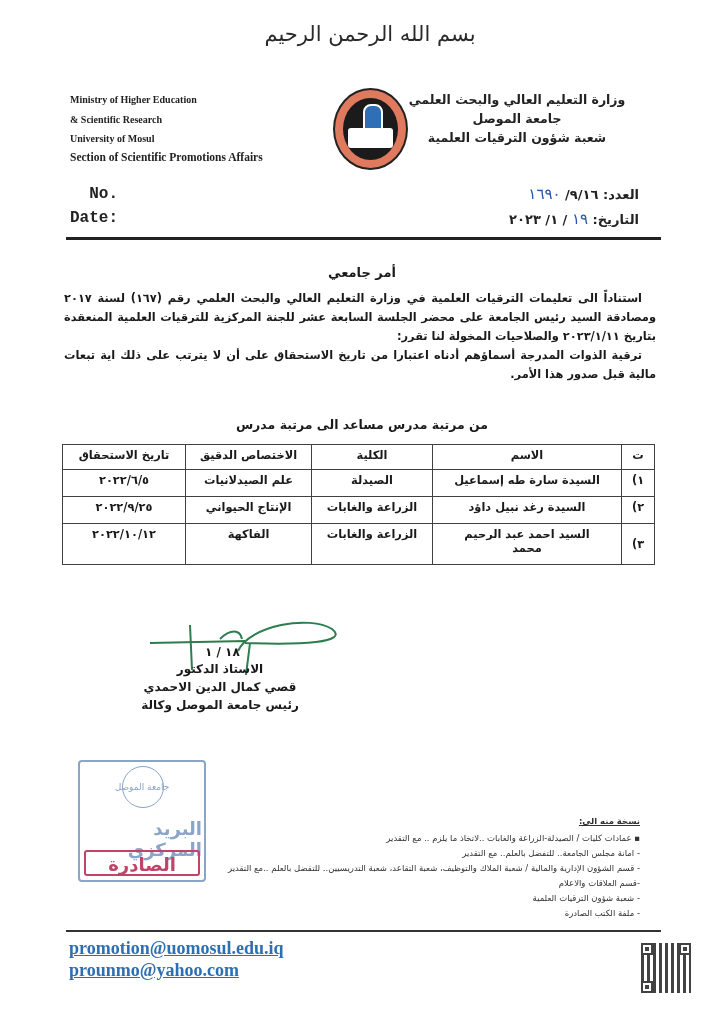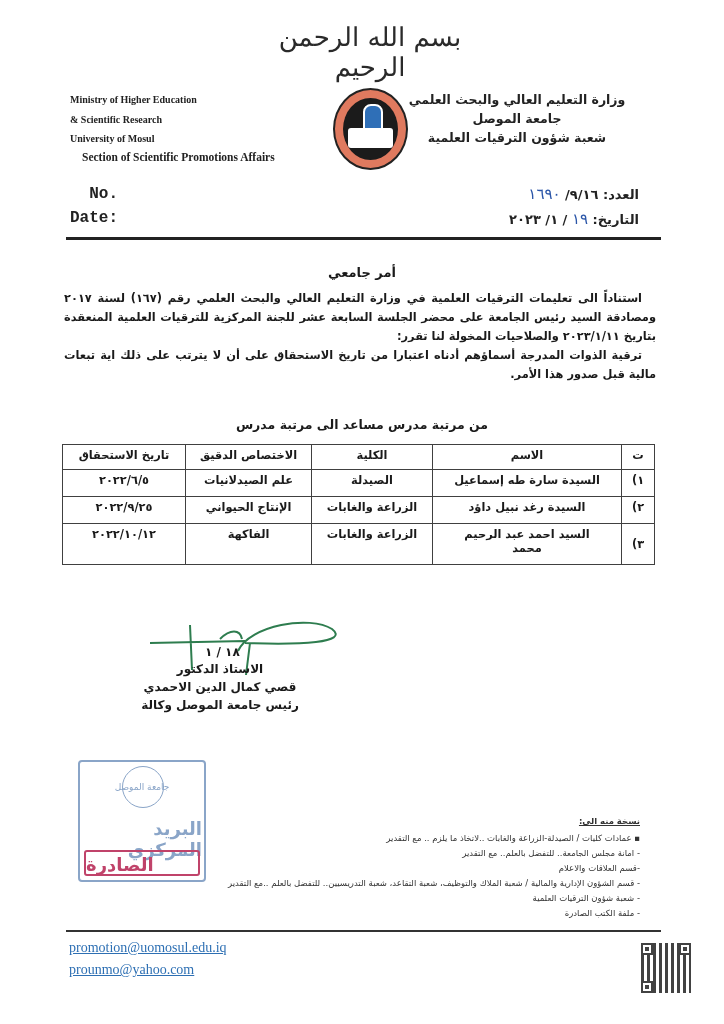--- a/index.html
+++ b/index.html
@@ -1,21 +1,21 @@
 <!DOCTYPE html>
 <html><head>
 <meta charset="utf-8">
 <style>
   html,body{margin:0;padding:0;background:#fff;}
   body{width:724px;height:1024px;position:relative;overflow:hidden;font-family:"DejaVu Sans",sans-serif;color:#1a1a1a;}
   .abs{position:absolute;}
-  .basmala{left:250px;top:22px;width:240px;text-align:center;font-family:"DejaVu Serif",serif;font-size:26px;color:#2a2a2a;letter-spacing:1px;}
+  .basmala{left:250px;top:22px;width:240px;text-align:center;font-family:"DejaVu Serif",serif;font-size:21px;color:#2a2a2a;letter-spacing:1px;}
   .en-head{left:70px;top:90px;font-family:"Liberation Serif",serif;font-weight:bold;color:#222;}
   .en-head div{font-size:10px;line-height:19.5px;}
-  .en-head .small{font-size:11.5px;line-height:17px;margin-left:12px;}
+  .en-head .small{font-size:11.5px;line-height:17px;}
   .ar-head{right:92px;top:90px;width:230px;text-align:center;direction:rtl;font-weight:bold;font-size:12.5px;line-height:19px;color:#222;}
   .logo{left:333px;top:88px;width:75px;height:82px;border-radius:50%;background:#e07a5f;border:2px solid #222;box-sizing:border-box;overflow:hidden;}
   .logo .inner{position:absolute;left:8px;top:8px;width:55px;height:62px;border-radius:50%;background:#1b1b1b;}
   .logo .tower{position:absolute;left:20px;top:6px;width:16px;height:24px;background:#2f6fb7;border:2px solid #fff;border-radius:8px 8px 0 0;}
   .logo .book{position:absolute;left:5px;top:30px;width:45px;height:20px;background:#fff;border-radius:3px;}
   .noDate{left:70px;top:182px;font-family:Liberation Mono, monospace;font-weight:bold;font-size:16px;line-height:24px;color:#222;text-align:right;}
   .arNo{right:85px;top:182px;direction:rtl;font-weight:bold;font-size:13px;line-height:24px;color:#222;text-align:right;margin-left:20px;}
   .hand{font-family:"DejaVu Serif",serif;color:#2b56a8;font-weight:normal;font-size:15px;}
   .rule1{left:66px;top:237px;width:595px;height:3px;background:#222;}
   .title{left:0;width:724px;top:265px;text-align:center;direction:rtl;font-weight:bold;font-size:13px;}
@@ -25,26 +25,26 @@
   table.tbl{position:absolute;left:62px;top:444px;width:593px;border-collapse:collapse;direction:rtl;font-weight:bold;font-size:11.4px;}
   .tbl td,.tbl th{border:1px solid #404040;text-align:center;padding:3px 4px;vertical-align:top;}
   .tbl th{height:18px;}
   .tbl td{height:20px;}
   .sig{left:150px;top:615px;width:200px;height:60px;}
   .signer{left:120px;top:660px;width:200px;direction:rtl;text-align:center;font-weight:bold;font-size:12px;line-height:18px;}
   .stamp{left:78px;top:760px;width:128px;height:122px;border:2px solid #8aa5c8;border-radius:4px;box-sizing:border-box;}
   .stamp .circ{position:absolute;left:42px;top:4px;width:40px;height:40px;border:1.5px solid #8aa5c8;border-radius:50%;}
   .stamp .arc{position:absolute;left:10px;top:20px;width:104px;text-align:center;font-size:9px;color:#8aa5c8;direction:rtl;}
   .stamp .mid{position:absolute;left:4px;top:56px;width:118px;text-align:right;direction:rtl;font-size:18px;color:#8aa5c8;font-weight:bold;}
-  .stamp .red{position:absolute;left:4px;top:88px;width:116px;height:26px;border:2px solid #c0436a;border-radius:3px;text-align:left;direction:rtl;color:#c0436a;font-weight:bold;font-size:18px;line-height:26px;box-sizing:border-box;}
+  .stamp .red{position:absolute;left:4px;top:88px;width:116px;height:26px;border:2px solid #c0436a;border-radius:3px;text-align:center;direction:rtl;color:#c0436a;font-weight:bold;font-size:18px;line-height:26px;box-sizing:border-box;}
   .cc{right:84px;top:814px;width:470px;direction:rtl;font-size:8.5px;line-height:15px;color:#333;}
   .cc .lbl{font-weight:bold;text-decoration:underline;margin-bottom:2px;}
   .cc div{white-space:nowrap;}
   .rule2{left:66px;top:930px;width:595px;height:2px;background:#333;}
-  .emails{left:69px;top:937px;font-family:"Liberation Serif",serif;font-weight:normal;font-size:14px;line-height:22px;}
+  .emails{left:69px;top:937px;font-family:"Liberation Serif",serif;font-weight:bold;font-size:18px;line-height:22px;}
   .emails a{color:#2d6fb3;text-decoration:underline;display:block;}
   .qr{left:641px;top:943px;width:50px;height:50px;background:
       repeating-linear-gradient(90deg,#222 0 3px,#fff 3px 6px),#fff;opacity:.85;}
   .qr .m{position:absolute;width:12px;height:12px;border:2px solid #222;background:#fff;box-sizing:border-box;}
   .qr .m::after{content:"";position:absolute;left:2px;top:2px;width:4px;height:4px;background:#222;}
 </style>
 </head>
 <body>
 
 <div class="abs basmala">بسم الله الرحمن الرحيم</div>
@@ -148,22 +148,22 @@
   <div class="circ"></div>
   <div class="arc">جامعة الموصل</div>
   <div class="mid">البريد المركزي</div>
   <div class="red">الصادرة</div>
 </div>
 
 <div class="abs cc">
   <div class="lbl">نسخة منه الى:</div>
   <div>▪ عمادات كليات / الصيدلة-الزراعة والغابات ..لاتخاذ ما يلزم .. مع التقدير</div>
   <div>- امانة مجلس الجامعة.. للتفضل بالعلم.. مع التقدير</div>
+  <div>- قسم الشؤون الإدارية والمالية / شعبة الملاك والتوظيف، شعبة التقاعد، شعبة التدريسيين.. للتفضل بالعلم ..مع التقدير</div>
   <div>-قسم العلاقات والاعلام</div>
-  <div>- قسم الشؤون الإدارية والمالية / شعبة الملاك والتوظيف، شعبة التقاعد، شعبة التدريسيين.. للتفضل بالعلم ..مع التقدير</div>
   <div>- شعبة شؤون الترقيات العلمية</div>
   <div>- ملفة الكتب الصادرة</div>
 </div>
 
 <div class="abs rule2"></div>
 
 <div class="abs emails">
   <a>promotion@uomosul.edu.iq</a>
   <a>prounmo@yahoo.com</a>
 </div>

